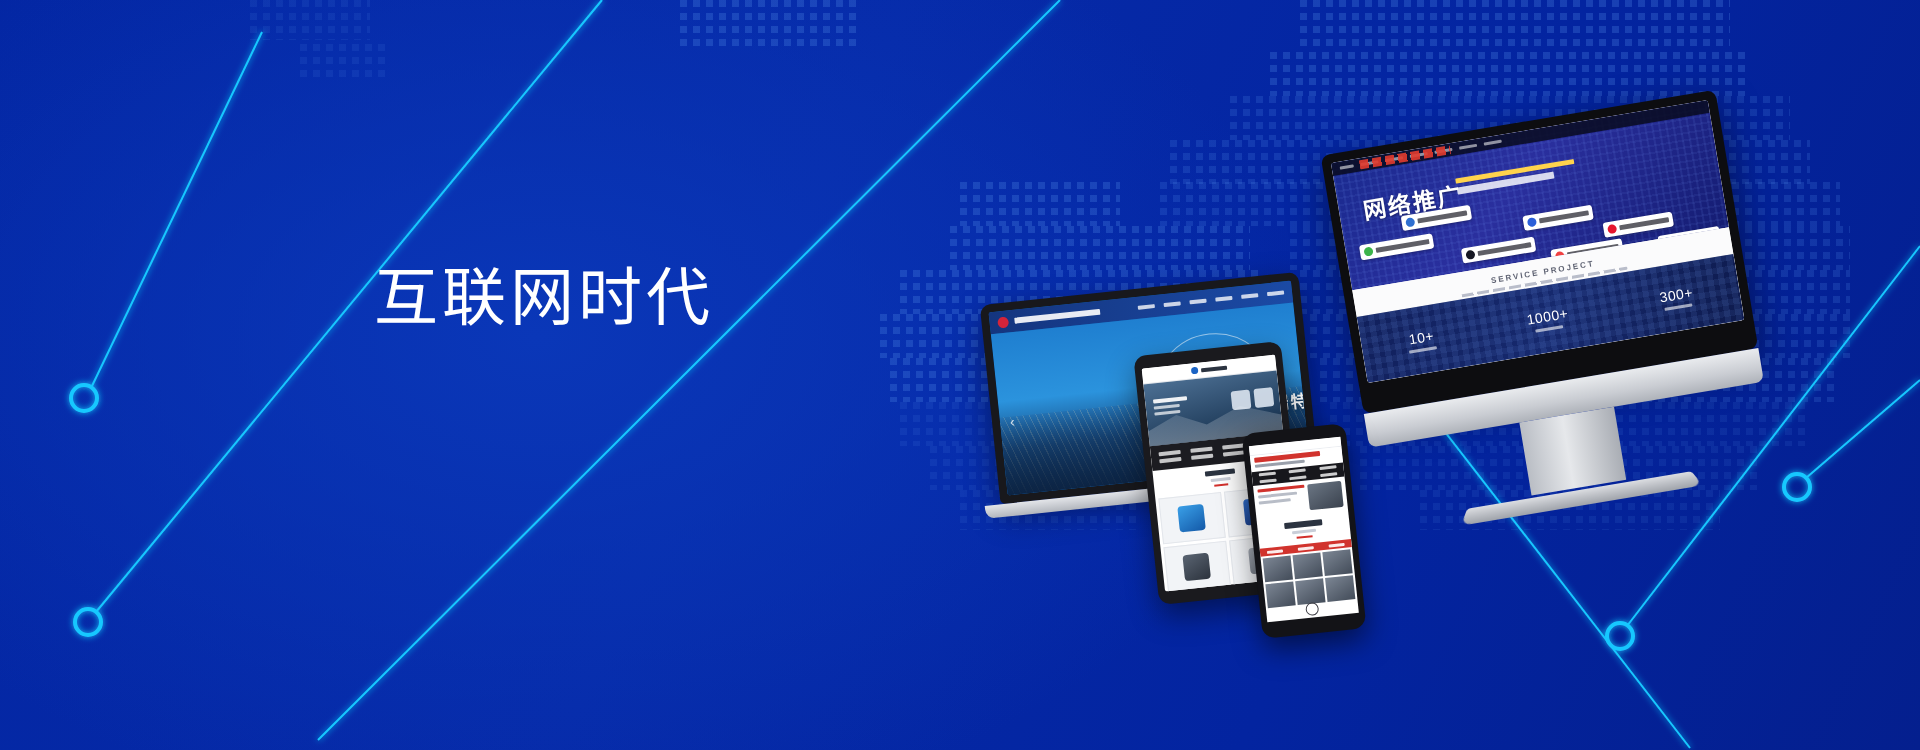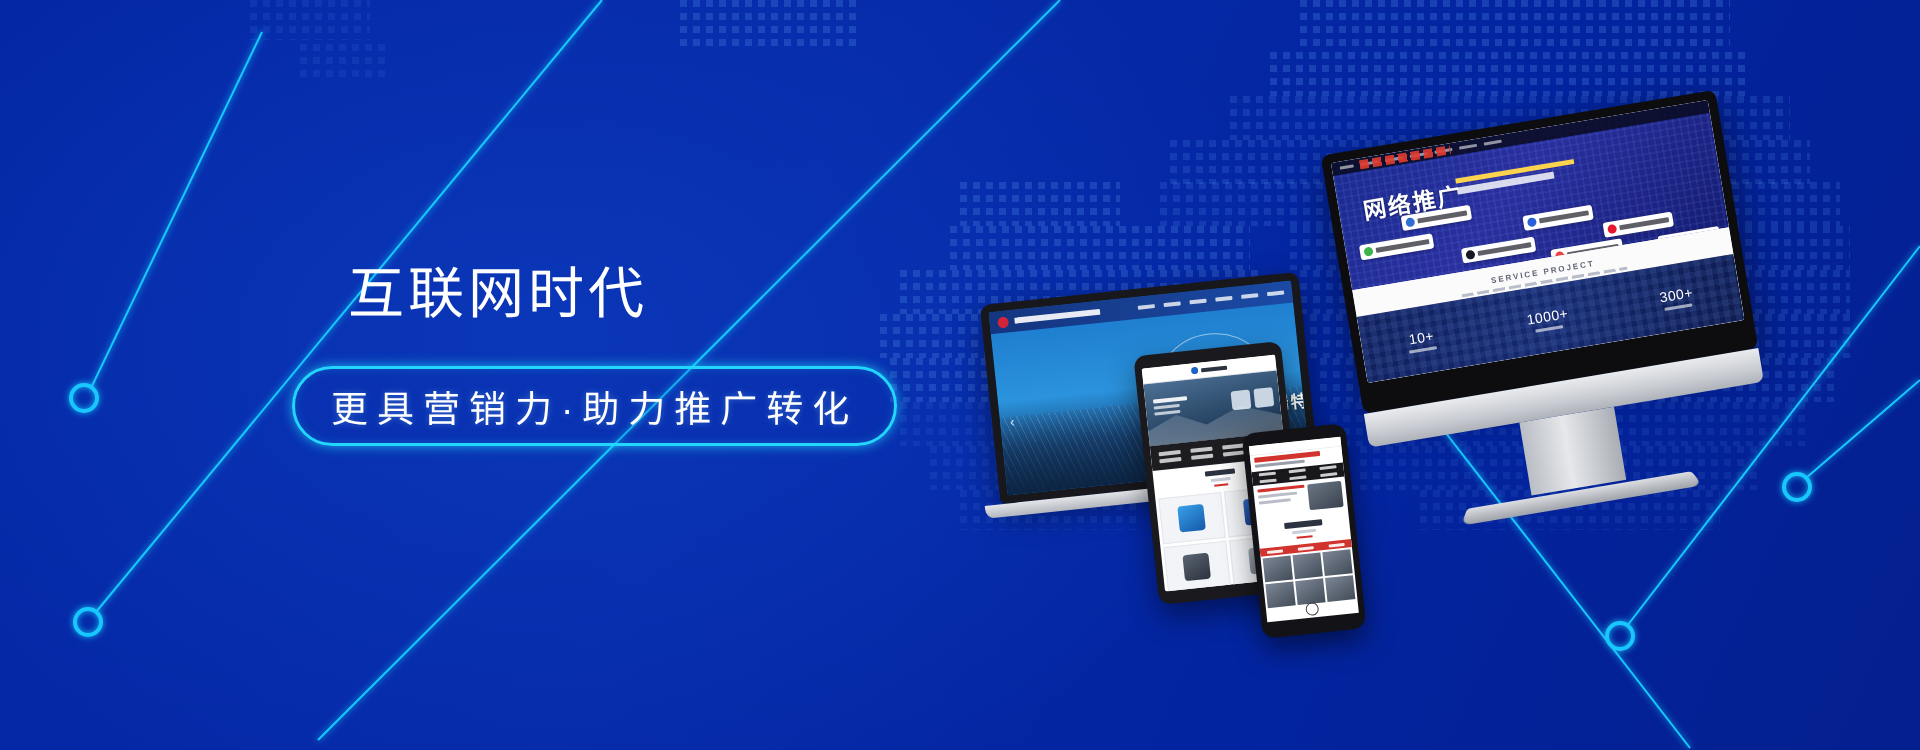--- a/index.html
+++ b/index.html
@@ -44,22 +44,22 @@
     color:#ffffff;font-size:88px;line-height:1.05;font-weight:400;
     letter-spacing:4px;white-space:nowrap;
     text-shadow:0 2px 14px rgba(0,0,0,.20);
   }
   .hl-sub{
     color:#ffffff;font-size:36px;letter-spacing:2px;white-space:nowrap;
     margin-left:44px;margin-bottom:18px;font-weight:400;opacity:.97;
   }
   .hl-row2{display:flex;align-items:flex-end;margin-top:10px;}
   .hl-accent{
-    color:#ffffff;font-size:56px;line-height:1.05;letter-spacing:4px;
-    white-space:nowrap;margin-left:48px;font-weight:400;
+    color:#ffffff;font-size:64px;line-height:1.05;letter-spacing:4px;
+    white-space:nowrap;margin-left:74px;font-weight:400;
   }
 
   .pill{
     margin-top:42px;margin-left:-8px;
     display:inline-flex;align-items:center;justify-content:center;
     height:74px;padding:0 36px;border-radius:40px;
     border:3px solid #22d6ff;
     box-shadow:0 0 12px rgba(34,214,255,.75), inset 0 0 10px rgba(34,214,255,.22);
     background:rgba(10,45,170,.18);
   }
@@ -335,23 +335,20 @@
       <line x1="1366" y1="330" x2="1690" y2="748"></line>
     </g>
   </svg>
 
   <div class="textwrap">
     <div class="hl-row">
     </div>
     <div class="hl-row2">
       <div class="hl-accent">互联网时代</div>
     </div>
-    <div class="pill">
-      <span>更具营销力·助力推广转化</span>
-    </div>
   </div>
 
   <div class="devices">
 
     <div class="imac">
       <div class="imac-bezel">
         <div class="imac-screen">
 
           <div class="site-hero">
             <div class="site-topbar">

